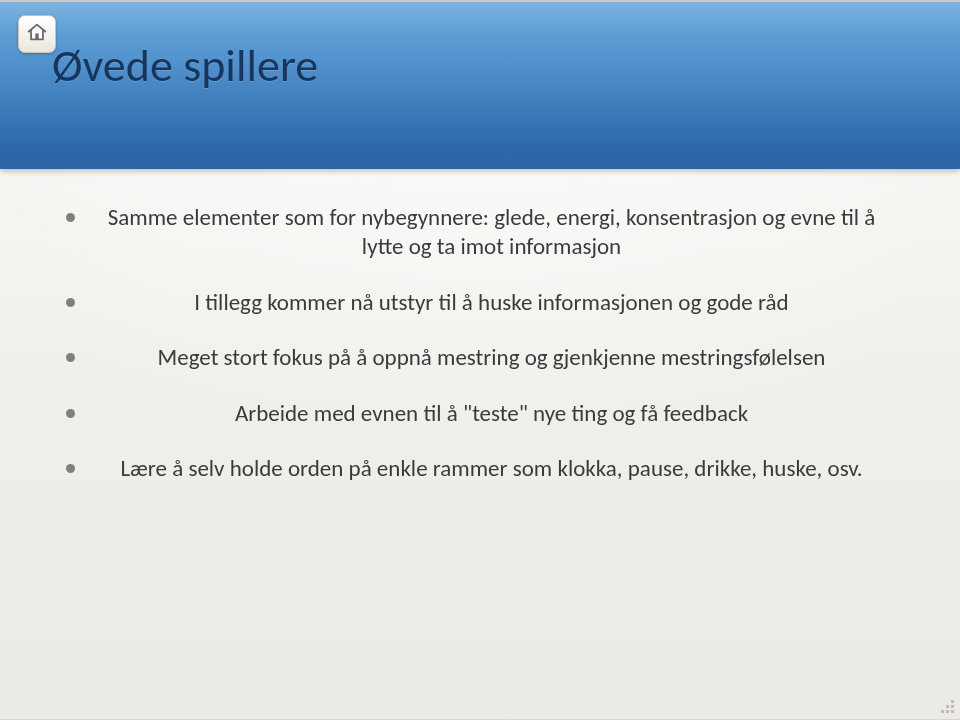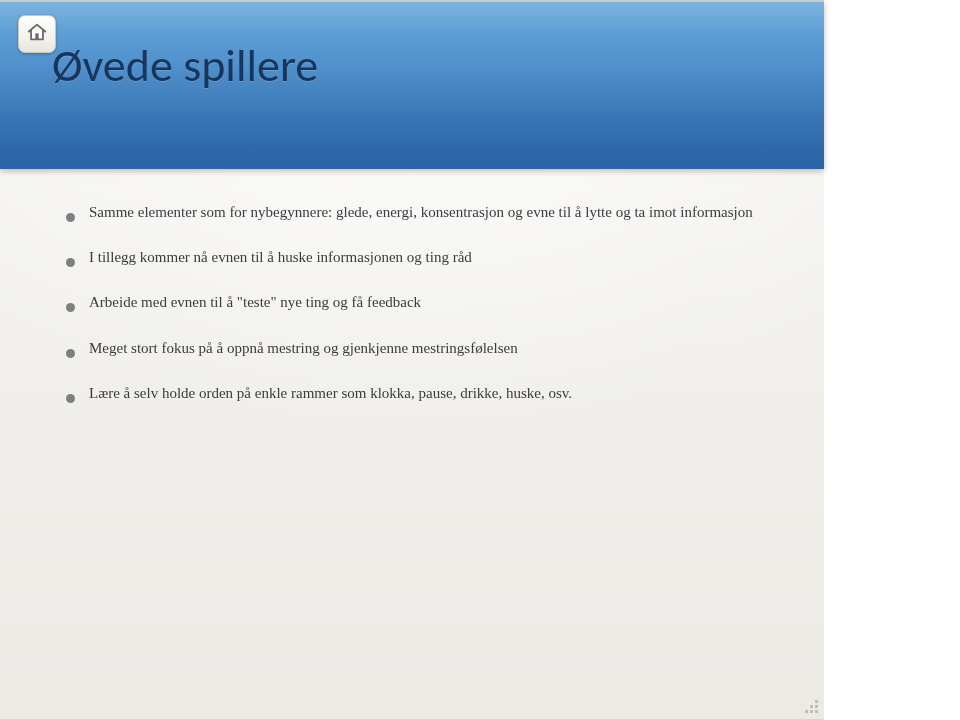--- a/index.html
+++ b/index.html
@@ -1,26 +1,27 @@
 <!DOCTYPE html>
 <html><head>
 <meta charset="utf-8">
 <style>
   * { margin: 0; padding: 0; box-sizing: border-box; }
   html, body { width: 960px; height: 720px; overflow: hidden; font-family: Calibri, "Segoe UI", Arial, sans-serif; }
   .slide {
-    width: 824px;
+    width: 960px;
     height: 720px;
     position: relative;
     background: #f4f2ef;
     background-image:
       radial-gradient(ellipse 140% 110% at 50% 0%, rgba(255,255,255,0.9) 0%, rgba(255,255,255,0) 55%),
       linear-gradient(180deg, #f6f5f2 0%, #eceae5 100%);
     border-top: 1px solid #d9d6cf;
     border-bottom: 1px solid #d9d6cf;
+    text-align: center;
   }
   .header {
     position: absolute;
     left: 0; right: 0; top: 0;
     height: 168px;
     background: linear-gradient(180deg, #7fb4e0 0%, #5f9fd6 18%, #4f8fcb 40%, #3f7cbb 62%, #2f6aad 85%, #2a63a6 100%);
     box-shadow: 0 2px 6px rgba(0,0,0,0.25), inset 0 1px 0 rgba(255,255,255,0.4);
   }
   .title {
     position: absolute;
@@ -30,23 +31,22 @@
     font-weight: 400;
     color: #17365d;
     text-shadow: 0 1px 0 rgba(255,255,255,0.15);
   }
   .bullets {
     position: absolute;
     left: 66px;
     right: 66px;
     top: 202px;
     color: #3b3b3b;
-    font-size: 15px;
+    font-size: 23px;
     line-height: 1.28;
-    font-family: Liberation Serif, serif;
   }
   .bullet {
     display: flex;
     align-items: flex-start;
     margin-bottom: 26px;
   }
   .dot {
     width: 9px;
     height: 9px;
     border-radius: 50%;
@@ -104,29 +104,29 @@
 
   <h1 class="title">Øvede spillere</h1>
 
   <div class="bullets">
     <div class="bullet">
       <span class="dot"></span>
       <span class="btext">Samme elementer som for nybegynnere: glede, energi, konsentrasjon og evne til å lytte og ta imot informasjon</span>
     </div>
     <div class="bullet">
       <span class="dot"></span>
-      <span class="btext">I tillegg kommer nå evnen til å huske informasjonen og ting råd</span>
+      <span class="btext">I tillegg kommer nå utstyr til å huske informasjonen og gode råd</span>
+    </div>
+    <div class="bullet">
+      <span class="dot"></span>
+      <span class="btext">Meget stort fokus på å oppnå mestring og gjenkjenne mestringsfølelsen</span>
     </div>
     <div class="bullet">
       <span class="dot"></span>
       <span class="btext">Arbeide med evnen til å "teste" nye ting og få feedback</span>
-    </div>
-    <div class="bullet">
-      <span class="dot"></span>
-      <span class="btext">Meget stort fokus på å oppnå mestring og gjenkjenne mestringsfølelsen</span>
     </div>
     <div class="bullet">
       <span class="dot"></span>
       <span class="btext">Lære å selv holde orden på enkle rammer som klokka, pause, drikke, huske, osv.</span>
     </div>
   </div>
 
   <div class="resize-grip">
     <span style="right:0;bottom:0"></span>
     <span style="right:5px;bottom:0"></span>

